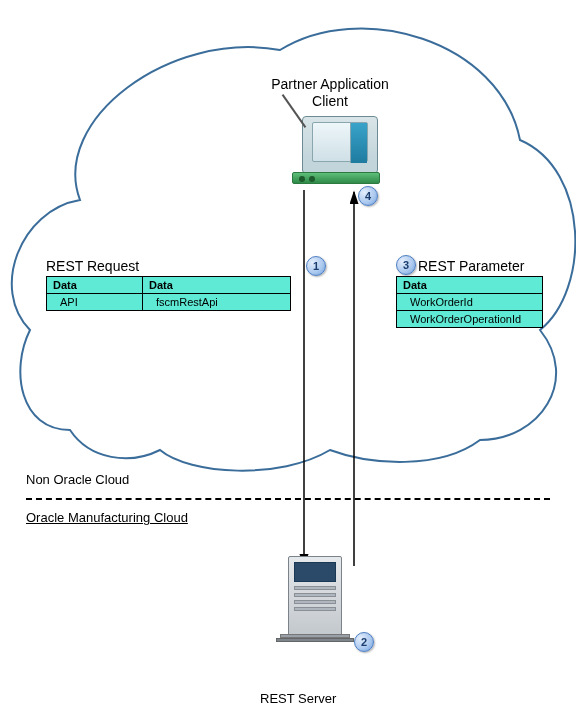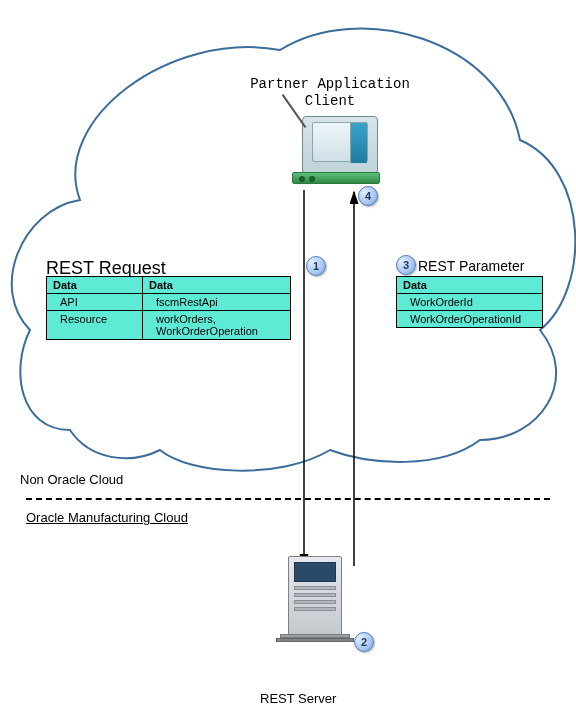--- a/index.html
+++ b/index.html
@@ -17,21 +17,20 @@
   svg.overlay { position: absolute; top: 0; left: 0; }
 
   .title {
     position: absolute;
     font-size: 14px;
     text-align: center;
     width: 180px;
     left: 240px;
     top: 76px;
     line-height: 1.2;
-    font-family: Liberation Mono, monospace;
   }
   .device {
     position: absolute;
     left: 280px;
     top: 116px;
     width: 100px;
     height: 70px;
   }
   .dev-body {
     position: absolute;
@@ -69,21 +68,21 @@
     background:#1d5a2c; border-radius:50%;
   }
   .dev-base:before { left:6px; }
   .dev-base:after  { left:16px; }
   .stylus {
     position:absolute; left:-6px; top:-6px;
     width:40px; height:2px; background:#555; transform:rotate(55deg);
   }
 
   .req-label {
-    position:absolute; left:46px; top:258px; font-size:18px;
+    position:absolute; left:46px; top:258px; font-size:14px;
   }
   .resp-label {
     position:absolute; left:418px; top:258px; font-size:14px;
   }
 
   table {
     position:absolute;
     border-collapse: collapse;
     font-size: 11px;
     background:#5eead4;
@@ -93,21 +92,21 @@
   td { padding: 2px 13px; vertical-align: top; }
 
   .req-table { left:46px; top:276px; }
   .req-table col.c1 { width: 96px; }
   .req-table col.c2 { width: 148px; }
 
   .resp-table { left:396px; top:276px; }
   .resp-table col.c1 { width: 146px; }
 
   .section-upper {
-    position:absolute; left:20px; top:472px; font-size:13px; width:200px;
+    position:absolute; left:26px; top:472px; font-size:13px; width:200px;
   }
   .section-lower {
     position:absolute; left:26px; top:510px; font-size:13px; width:200px; line-height:1.2;text-decoration:underline;
   }
 
   .dash {
     position:absolute; left:26px; top:498px; width:524px;
     border-top: 2px dashed #000;
   }
 
@@ -197,25 +196,20 @@
         <col class="c2">
       </colgroup>
     <tbody>
         <tr>
       <th>Data</th>
       <th>Data</th>
     </tr>
     <tr>
       <td>API</td>
       <td>fscmRestApi</td>
-    </tr>
-    <tr>
-      <td>Resource</td>
-      <td style="white-space:pre-line">workOrders,
-WorkOrderOperation</td>
     </tr>
   </tbody>
     </table>
 
   <table class="resp-table">
     <colgroup>
         <col class="c1">
       </colgroup>
     <tbody>
         <tr>

